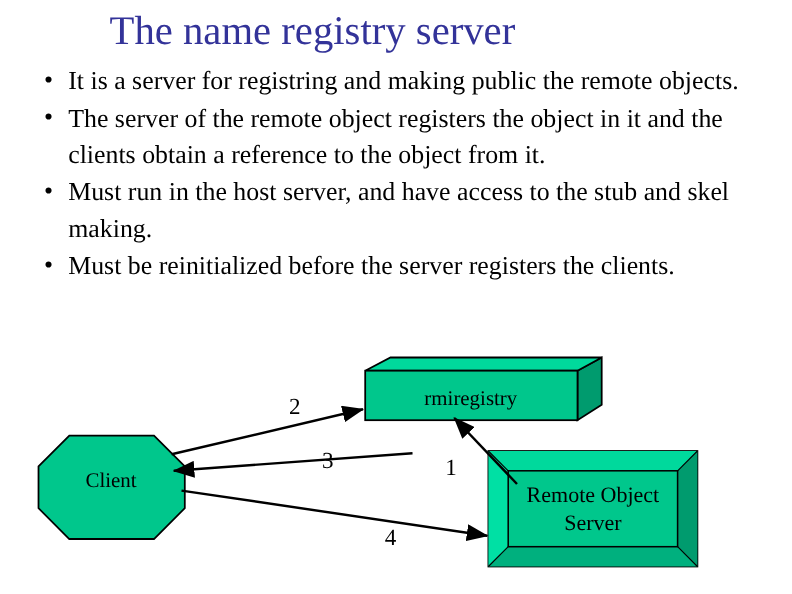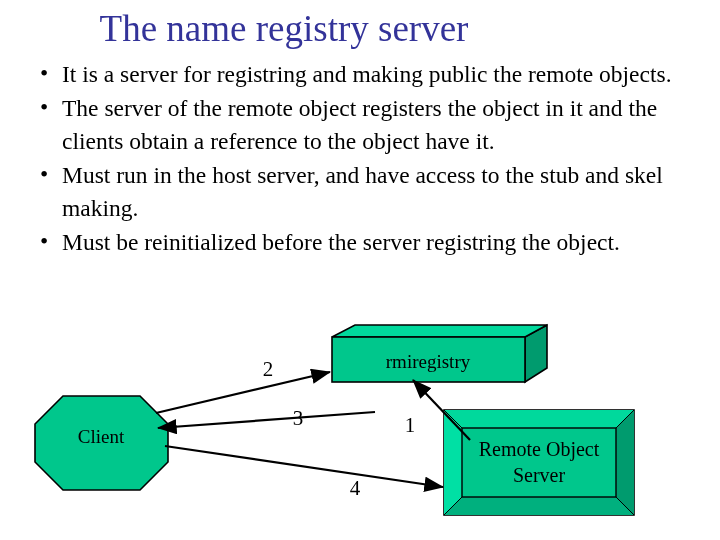--- a/index.html
+++ b/index.html
@@ -107,29 +107,29 @@
 
   <div id="slide-title">The name registry server</div>
 
   <ul id="body-list">
     <li>
       <span class="bullet-glyph">•</span>
       <span class="bullet-text">It is a server for registring and making public the remote objects.</span>
     </li>
     <li>
       <span class="bullet-glyph">•</span>
-      <span class="bullet-text">The server of the remote object registers the object in it and the clients obtain a reference to the object have it.</span>
+      <span class="bullet-text">The server of the remote object registers the object in it and the clients obtain a reference to the object from it.</span>
     </li>
     <li>
       <span class="bullet-glyph">•</span>
       <span class="bullet-text">Must run in the host server, and have access to the stub and skel making.</span>
     </li>
     <li>
       <span class="bullet-glyph">•</span>
-      <span class="bullet-text">Must be reinitialized before the server registring the object.</span>
+      <span class="bullet-text">Must be reinitialized before the server registers the clients.</span>
     </li>
   </ul>
 
   <div id="diagram">
     <svg width="720" height="540" viewBox="0 0 720 540" xmlns="http://www.w3.org/2000/svg">
       <defs>
         <marker id="arrowhead" markerWidth="9" markerHeight="7" refX="8.5" refY="3.5" orient="auto" markerUnits="strokeWidth">
           <polygon points="0 0, 9 3.5, 0 7" fill="#000000"></polygon>
         </marker>
       </defs>

